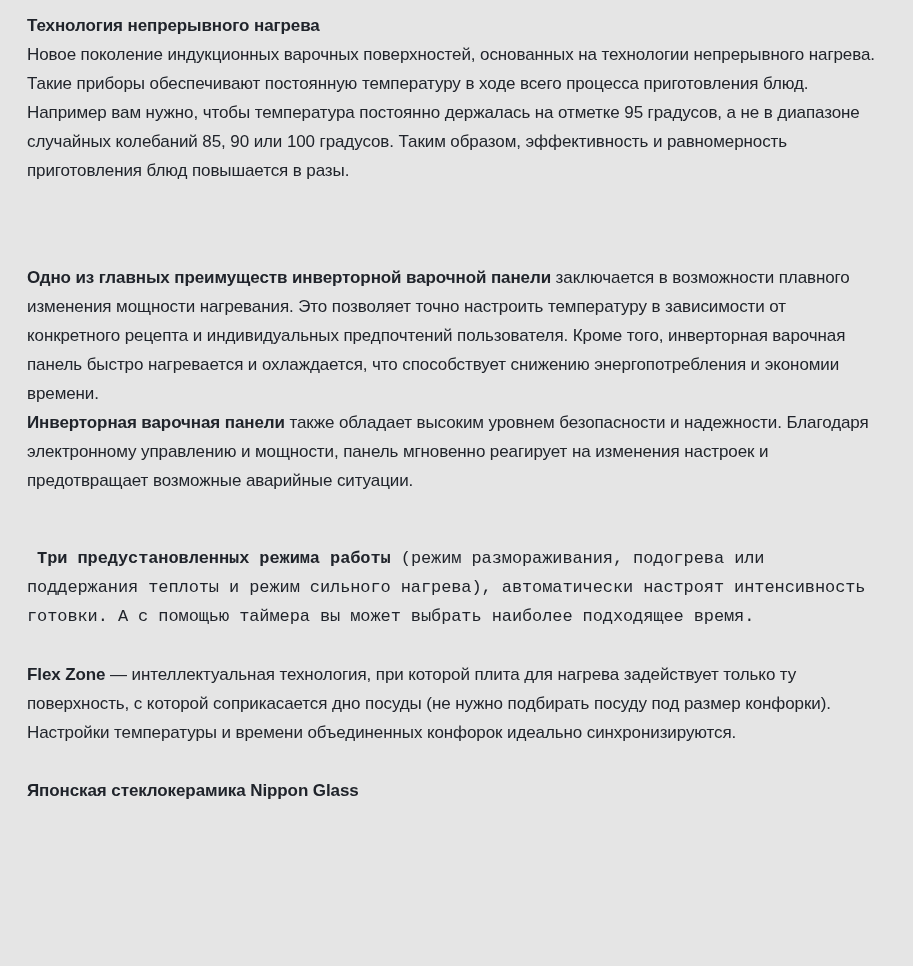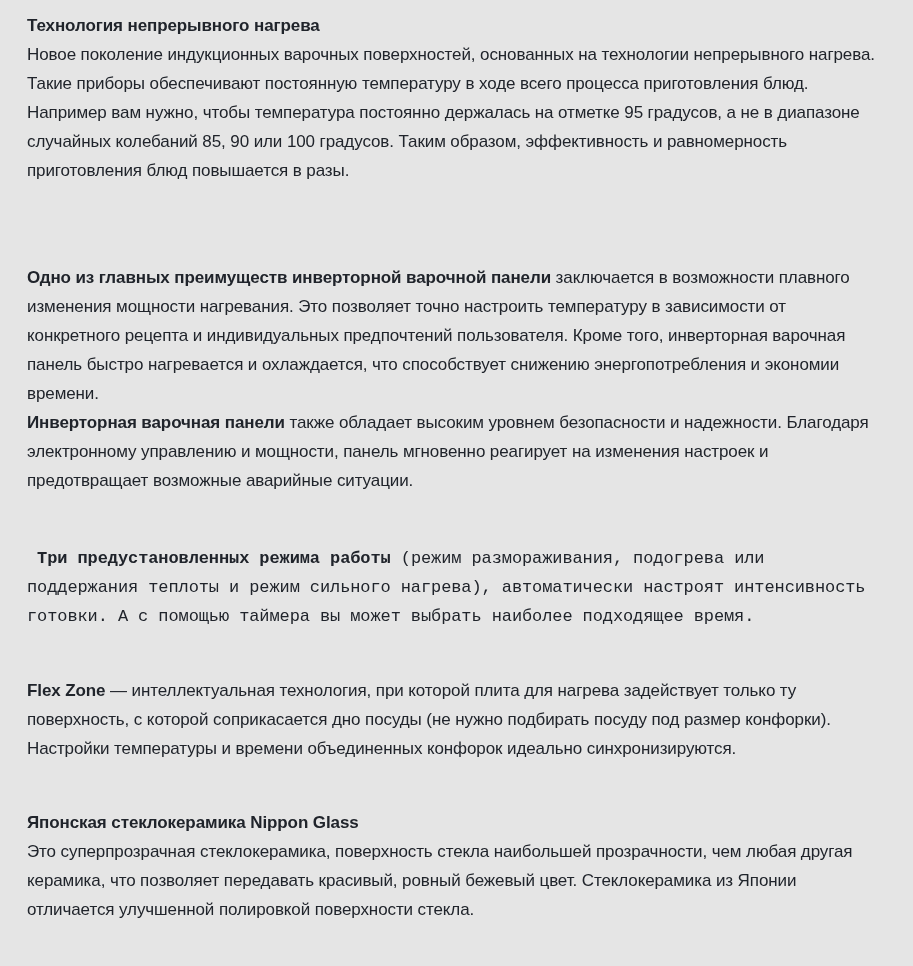--- a/index.html
+++ b/index.html
@@ -22,21 +22,21 @@
   .doc p {
     margin: 0;
     white-space: pre-wrap;
   }
   .doc strong {
     font-weight: 700;
   }
   
   .gap-xl { margin-top: 78px; }  
   .gap-lg { margin-top: 49px; font-family: Liberation Mono, monospace; }  
-  .gap-md { margin-top: 45px; }  
+  .gap-md { margin-top: 29px; }  
 </style>
 </head>
 <body>
 
 <main class="doc">
 
   <section>
     <p><strong>Технология непрерывного нагрева</strong></p>
     <p>Новое поколение индукционных варочных поверхностей, основанных на технологии непрерывного нагрева. Такие приборы обеспечивают постоянную температуру в ходе всего процесса приготовления блюд. Например вам нужно, чтобы температура постоянно держалась на отметке 95 градусов, а не в диапазоне случайных колебаний 85, 90 или 100 градусов. Таким образом, эффективность и равномерность приготовления блюд повышается в разы.</p>
   </section>
@@ -49,16 +49,15 @@
   <section class="gap-lg">
     <p><strong> Три предустановленных режима работы</strong><span> (режим размораживания, подогрева или поддержания теплоты и режим сильного нагрева), автоматически настроят интенсивность готовки. А с помощью таймера вы может выбрать наиболее подходящее время.</span></p>
   </section>
 
   <section class="gap-md">
     <p><strong>Flex Zone</strong><span> — интеллектуальная технология, при которой плита для нагрева задействует только ту поверхность, с которой соприкасается дно посуды (не нужно подбирать посуду под размер конфорки). Настройки температуры и времени объединенных конфорок идеально синхронизируются.</span></p>
   </section>
 
   <section class="gap-md">
     <p><strong>Японская стеклокерамика Nippon Glass</strong></p>
-    <p>Это суперпрозрачная стеклокерамика, поверхность стекла наибольшей прозрачности, чем любая другая керамика, что позволяет передавать красивый, ровный бежевый цвет. Стеклокерамика из Японии отличается улучшенной полировкой поверхности стекла.</p>
   </section>
 
 </main>
 
 </body></html>

